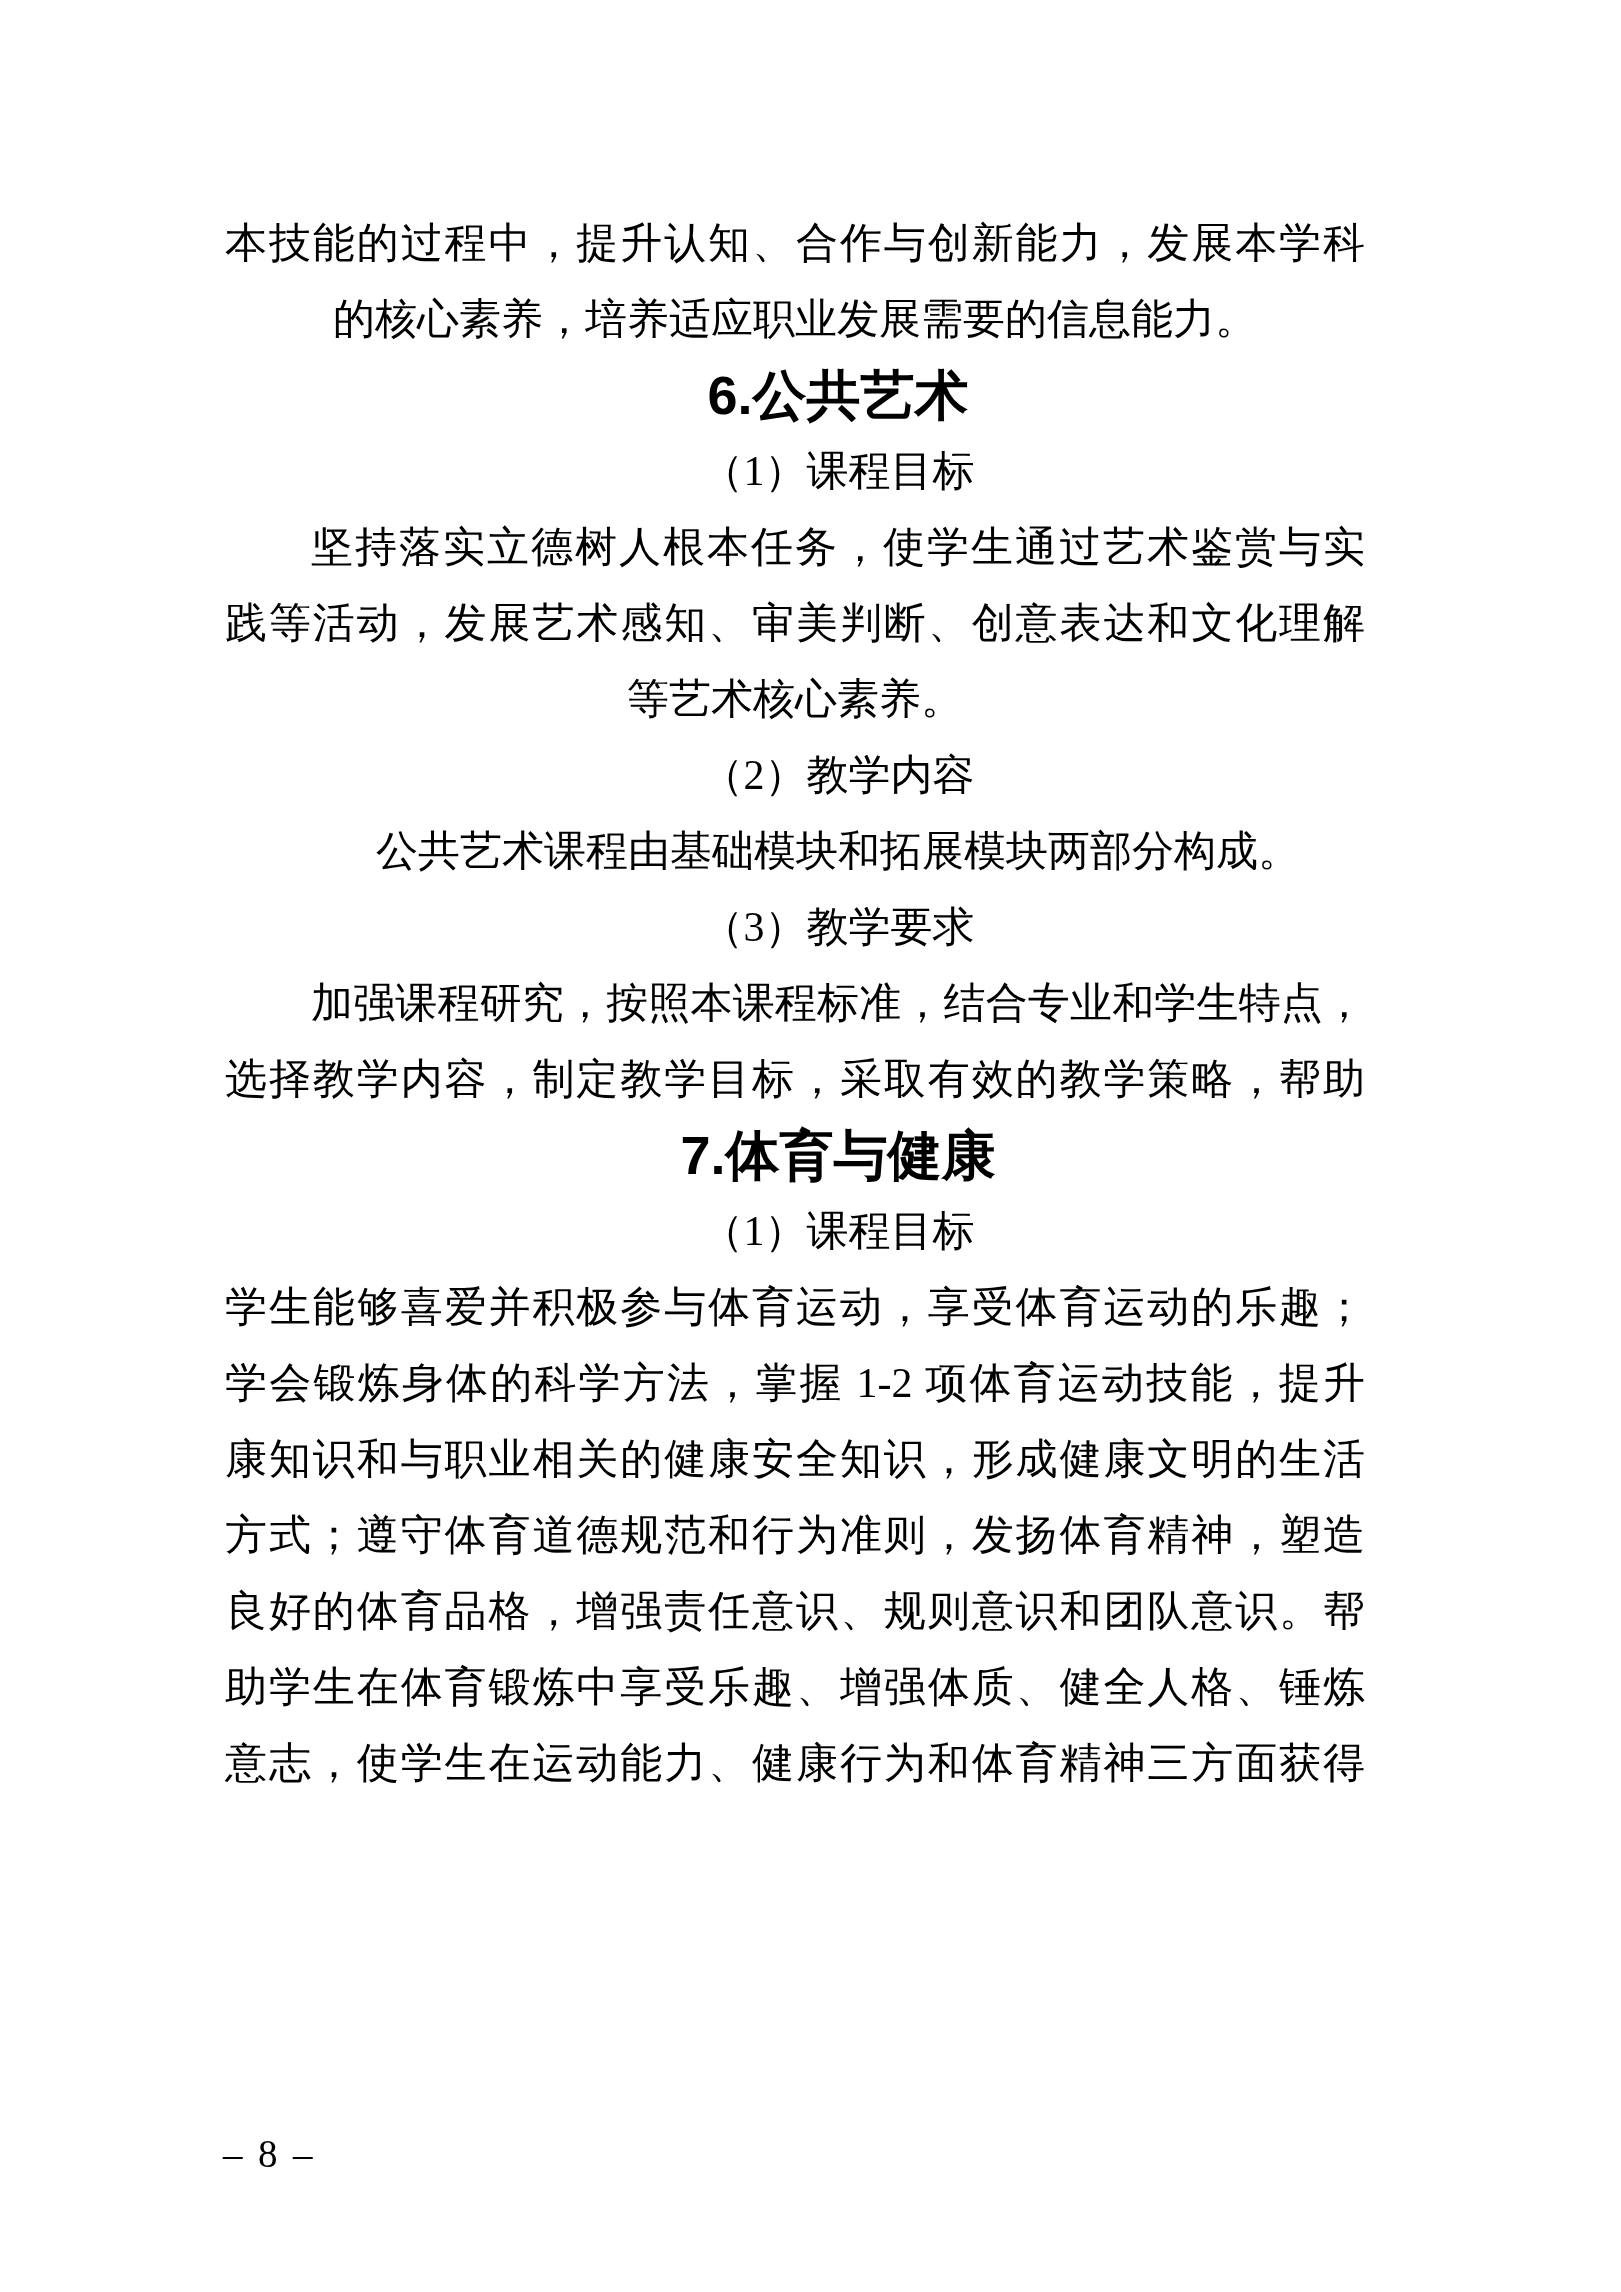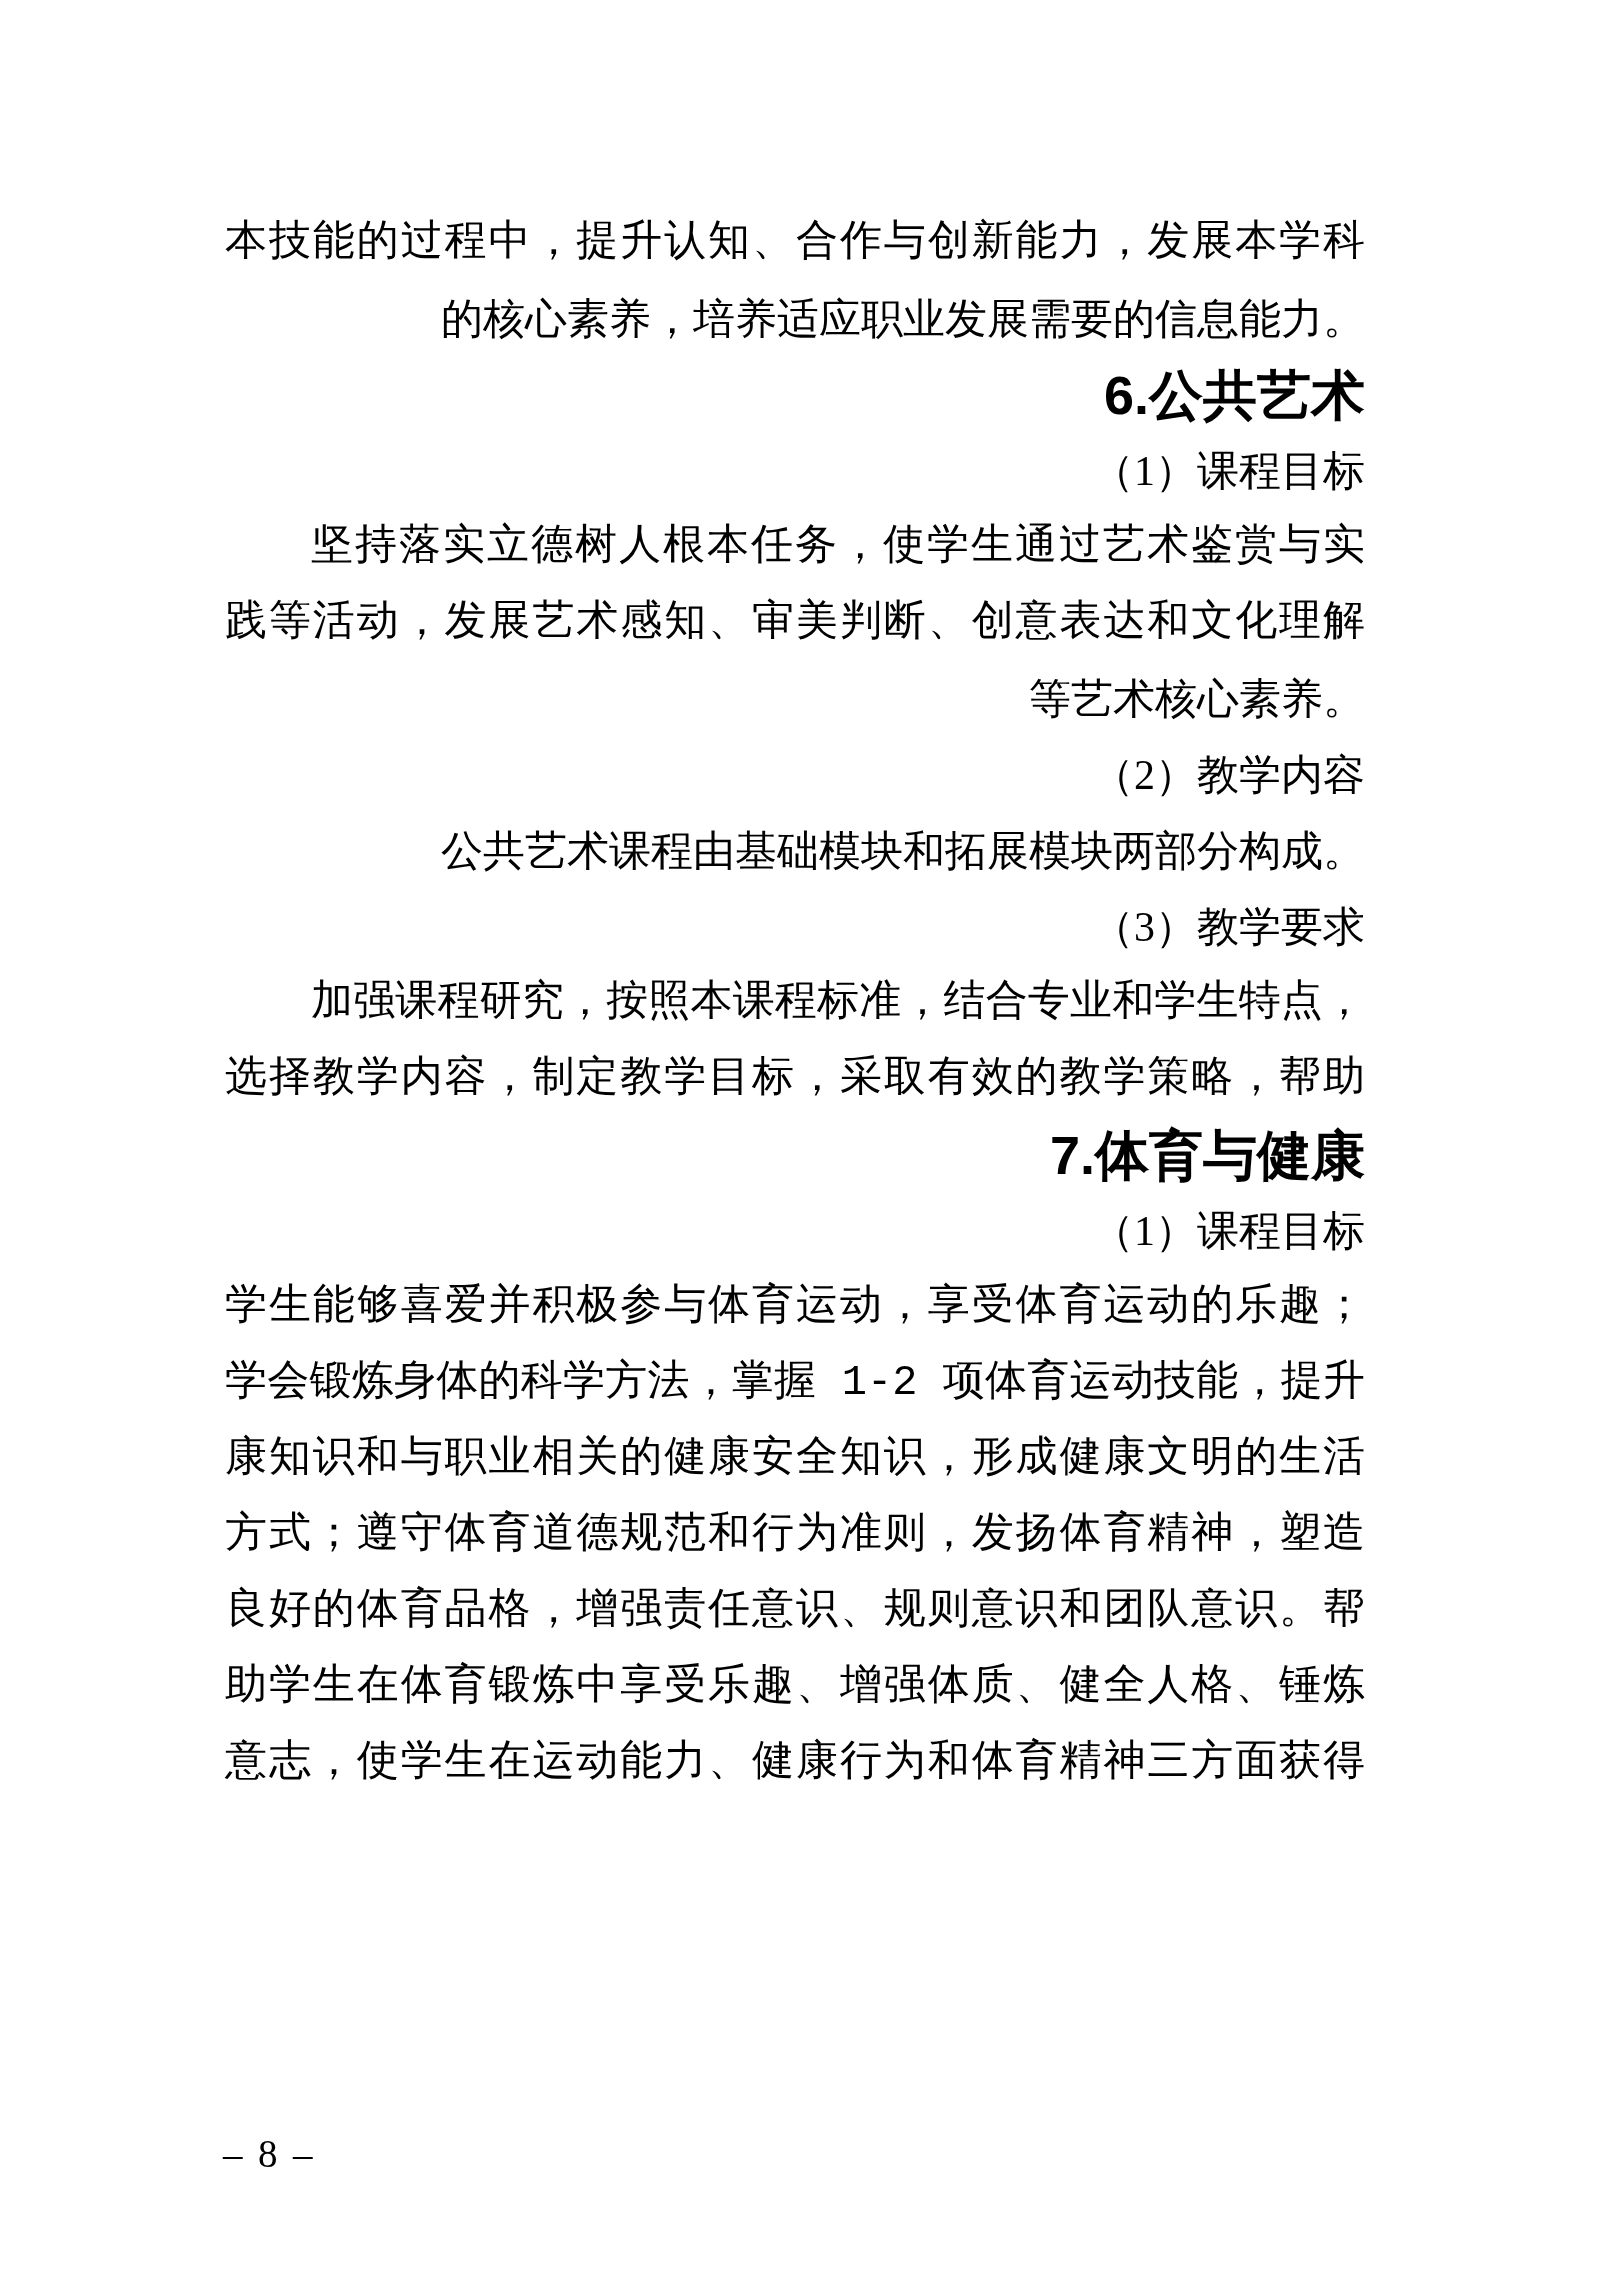--- a/index.html
+++ b/index.html
@@ -24,29 +24,28 @@
     left: 225px;
     top: 205px;
     width: 1140px;
   }
   .line {
     height: 76px;
     line-height: 76px;
     font-size: 42px;
     letter-spacing: 0;
     white-space: nowrap;
-    text-align: right;
+    text-align: center;
   }
   
   .j {
     white-space: normal;
     text-align: justify;
     text-align-last: justify;
     text-justify: inter-character;
-    font-family: Liberation Mono, monospace;
   }
   
   .ind { text-indent: 86px; }
   
   .hd {
     font-family: "Liberation Sans", sans-serif;
     font-weight: 700;
     font-size: 54px;
   }
   .page-number {

